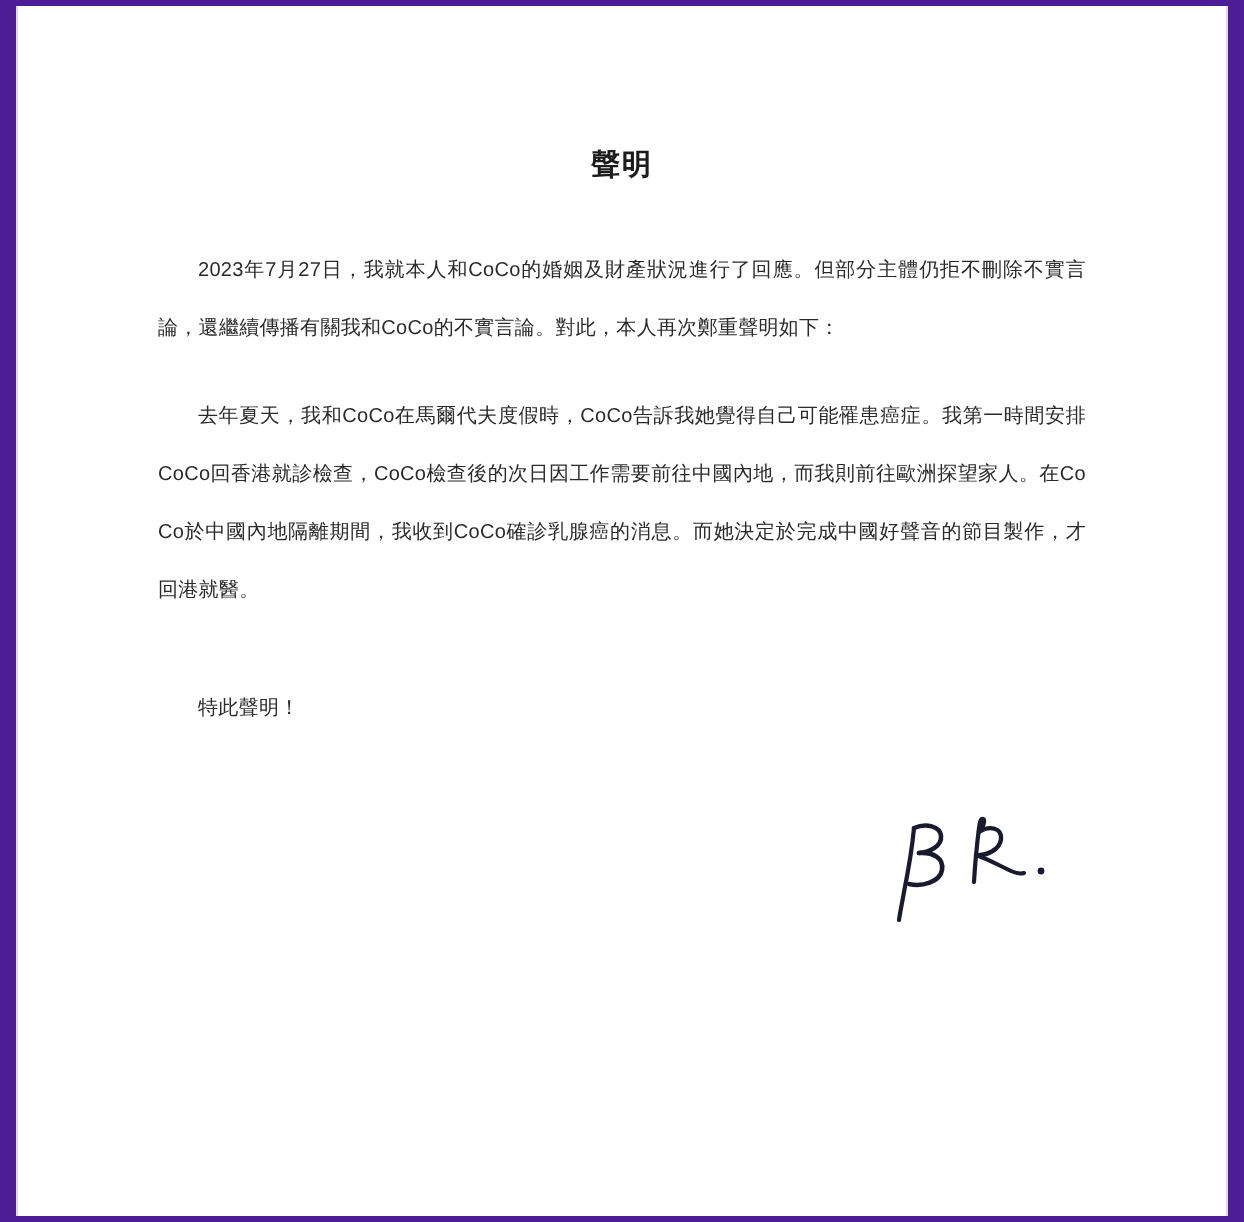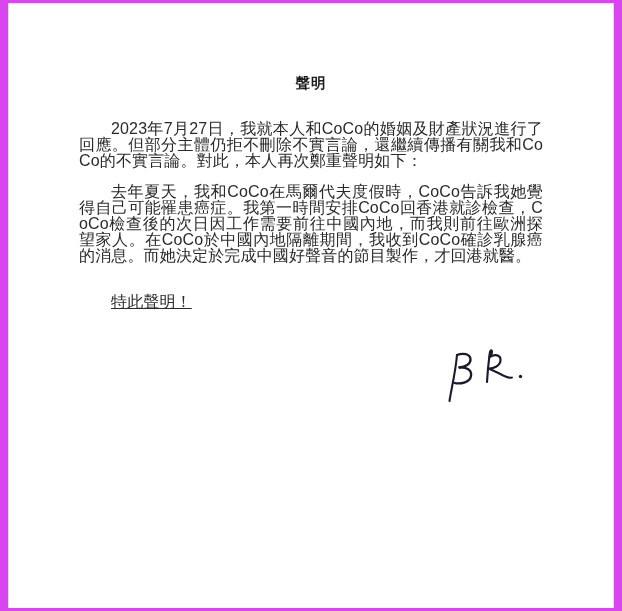--- a/index.html
+++ b/index.html
@@ -13,21 +13,21 @@
     background: #e9e9ed;
     font-family: "Liberation Sans", "DejaVu Sans", sans-serif;
     overflow: hidden;
   }
 
   
   .viewport {
     position: relative;
     width: 622px;
     height: 611px;
-    background: #d946ef;
+    background: #4c1d95;
     box-sizing: border-box;
   }
 
   
   .paper {
     position: absolute;
     left: 8px;
     top: 3px;
     width: 606px;
     height: 605px;
@@ -57,34 +57,33 @@
     line-height: 1.4;
   }
 
   
   .body-block {
     margin-top: 28px;
   }
 
   p.para {
     margin: 0 0 15px 0;
-    font-size: 16px;
-    line-height: 16px;
+    font-size: 10px;
+    line-height: 29px;
     color: #2a2a2a;
     text-align: justify;
     text-justify: inter-ideograph;
     text-indent: 2em;
     letter-spacing: 0.15px;
     word-break: break-all;
   }
 
   p.para.closing {
     margin-top: 30px;
     margin-bottom: 0;
-    text-decoration: underline;
   }
 
   
   .sign-zone {
     position: relative;
     margin-top: 30px;
     height: 105px;
   }
 
   .signature {

